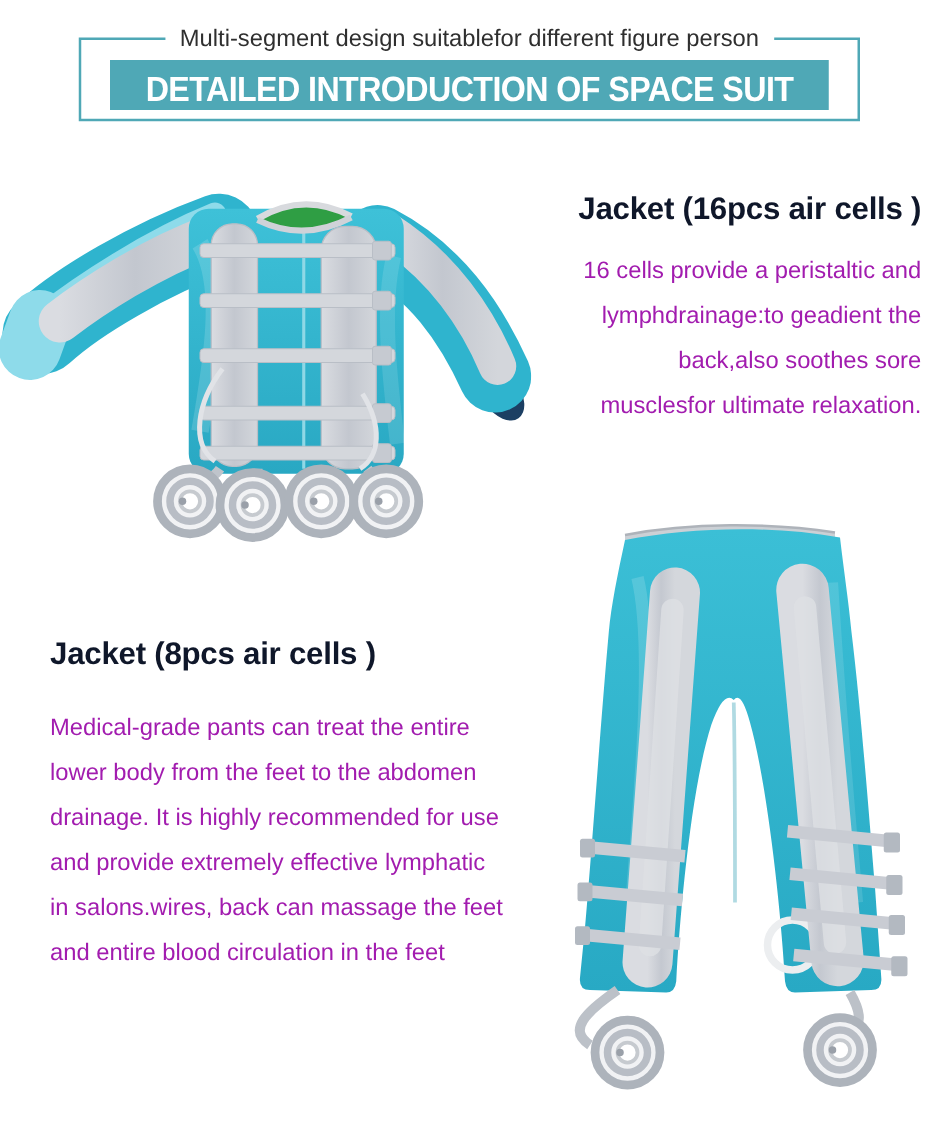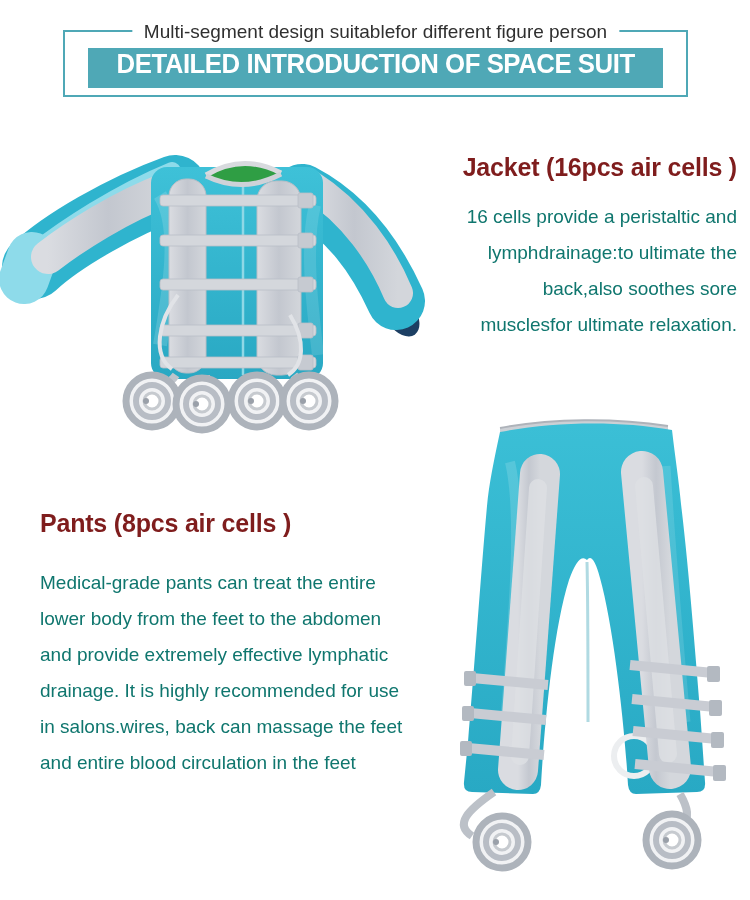--- a/index.html
+++ b/index.html
@@ -12,40 +12,40 @@
     position:absolute;left:63px;top:30px;width:621px;height:63px;
     border:2px solid #4fa8b6;box-sizing:content-box;
   }
   .tagline{
     position:absolute;top:-13px;left:50%;transform:translateX(-50%);
     background:#ffffff;padding:0 12px;white-space:nowrap;
     font-size:19px;line-height:26px;color:#2f2f2f;
   }
   .banner{
     position:absolute;left:23px;right:23px;top:16px;height:40px;
-    background:#4fa8b6;display:flex;align-items:flex-start;justify-content:center;
+    background:#4fa8b6;display:flex;align-items:flex-end;justify-content:center;
   }
   .banner-text{
     color:#ffffff;font-weight:bold;font-size:28px;letter-spacing:-0.5px;
     white-space:nowrap;display:inline-block;transform:scaleX(0.92);
   }
   
   .jacket-art{position:absolute;left:0;top:145px;width:425px;height:300px;}
   .pants-art{position:absolute;left:430px;top:412px;width:320px;height:488px;}
   
   .copy{position:absolute;}
   .jacket-copy{right:13px;top:150px;width:340px;text-align:right;}
   .pants-copy{left:40px;top:506px;width:402px;text-align:left;}
   .orange-h{
     margin:0;font-size:25px;line-height:34px;font-weight:bold;
-    color:#7f1d1d;white-space:nowrap;letter-spacing:-0.2px;
+    color:#0f172a;white-space:nowrap;letter-spacing:-0.2px;
   }
   .jacket-copy .orange-h{margin-bottom:15px;}
   .pants-copy .orange-h{margin-bottom:25px;}
-  .pline{font-size:19px;line-height:36px;color:#0f766e;}
+  .pline{font-size:19px;line-height:36px;color:#a21caf;}
 </style>
 </head>
 <body>
 
 <div class="page">
 
   <div class="header-frame">
     <div class="tagline">Multi-segment design suitablefor different figure person</div>
     <div class="banner">
       <span class="banner-text">DETAILED INTRODUCTION OF SPACE SUIT</span>
@@ -144,33 +144,33 @@
           <circle r="8" fill="#ffffff" stroke="#c6cacf" stroke-width="3"></circle>
           <circle cx="-6" r="3" fill="#9aa0a9"></circle>
       </g>
     </g>
   </svg>
 
   <div class="copy jacket-copy">
     <h2 class="orange-h">Jacket (16pcs air cells )</h2>
     <div>
       <div class="pline">16 cells provide a peristaltic and</div>
-      <div class="pline">lymphdrainage:to ultimate the</div>
+      <div class="pline">lymphdrainage:to geadient the</div>
       <div class="pline">back,also soothes sore</div>
       <div class="pline">musclesfor ultimate relaxation.</div>
     </div>
   </div>
 
   <div class="copy pants-copy">
-    <h2 class="orange-h">Pants (8pcs air cells )</h2>
+    <h2 class="orange-h">Jacket (8pcs air cells )</h2>
     <div>
       <div class="pline">Medical-grade pants can treat the entire</div>
       <div class="pline">lower body from the feet to the abdomen</div>
+      <div class="pline">drainage. It is highly recommended for use</div>
       <div class="pline">and provide extremely effective lymphatic</div>
-      <div class="pline">drainage. It is highly recommended for use</div>
       <div class="pline">in salons.wires, back can massage the feet</div>
       <div class="pline">and entire blood circulation in the feet</div>
     </div>
   </div>
 
   <svg class="pants-art" viewBox="0 0 320 488" aria-hidden="true">
     <defs>
       <linearGradient id="cyanG2" x1="0" y1="0" x2="0" y2="1">
         <stop offset="0" stop-color="#3bbfd6"></stop>
           <stop offset="1" stop-color="#28a9c4"></stop>

